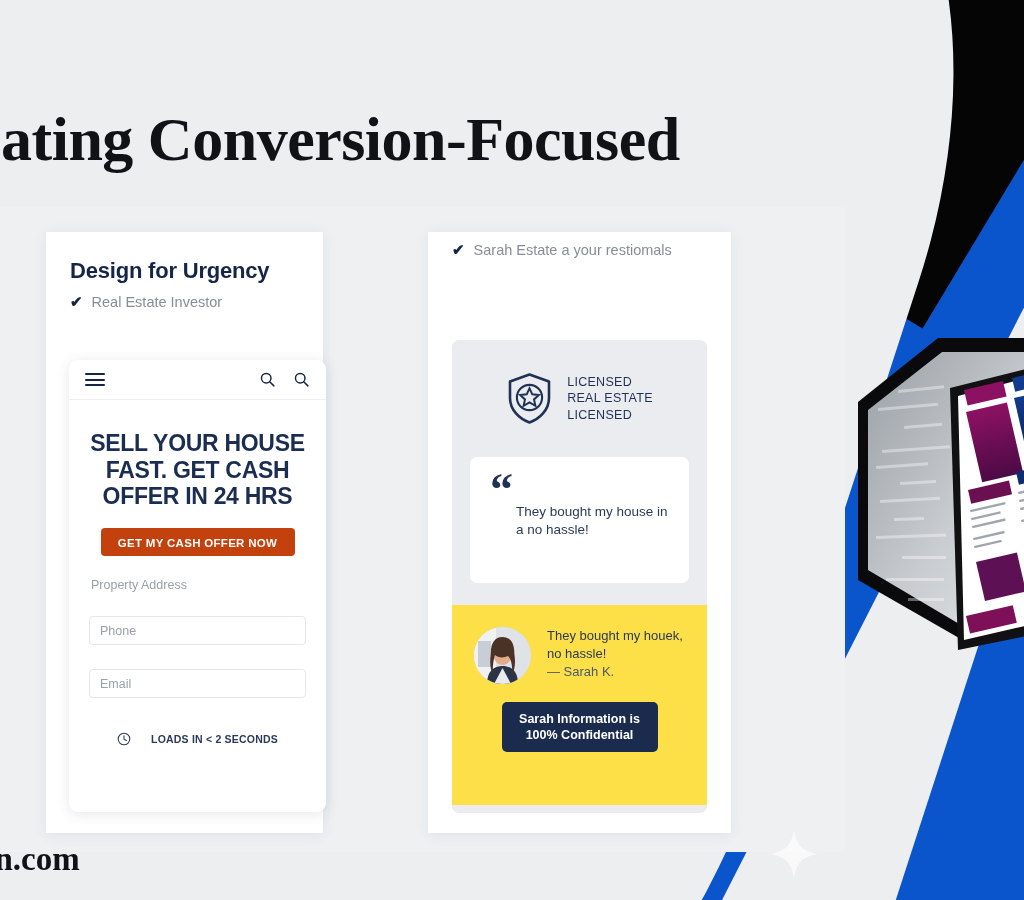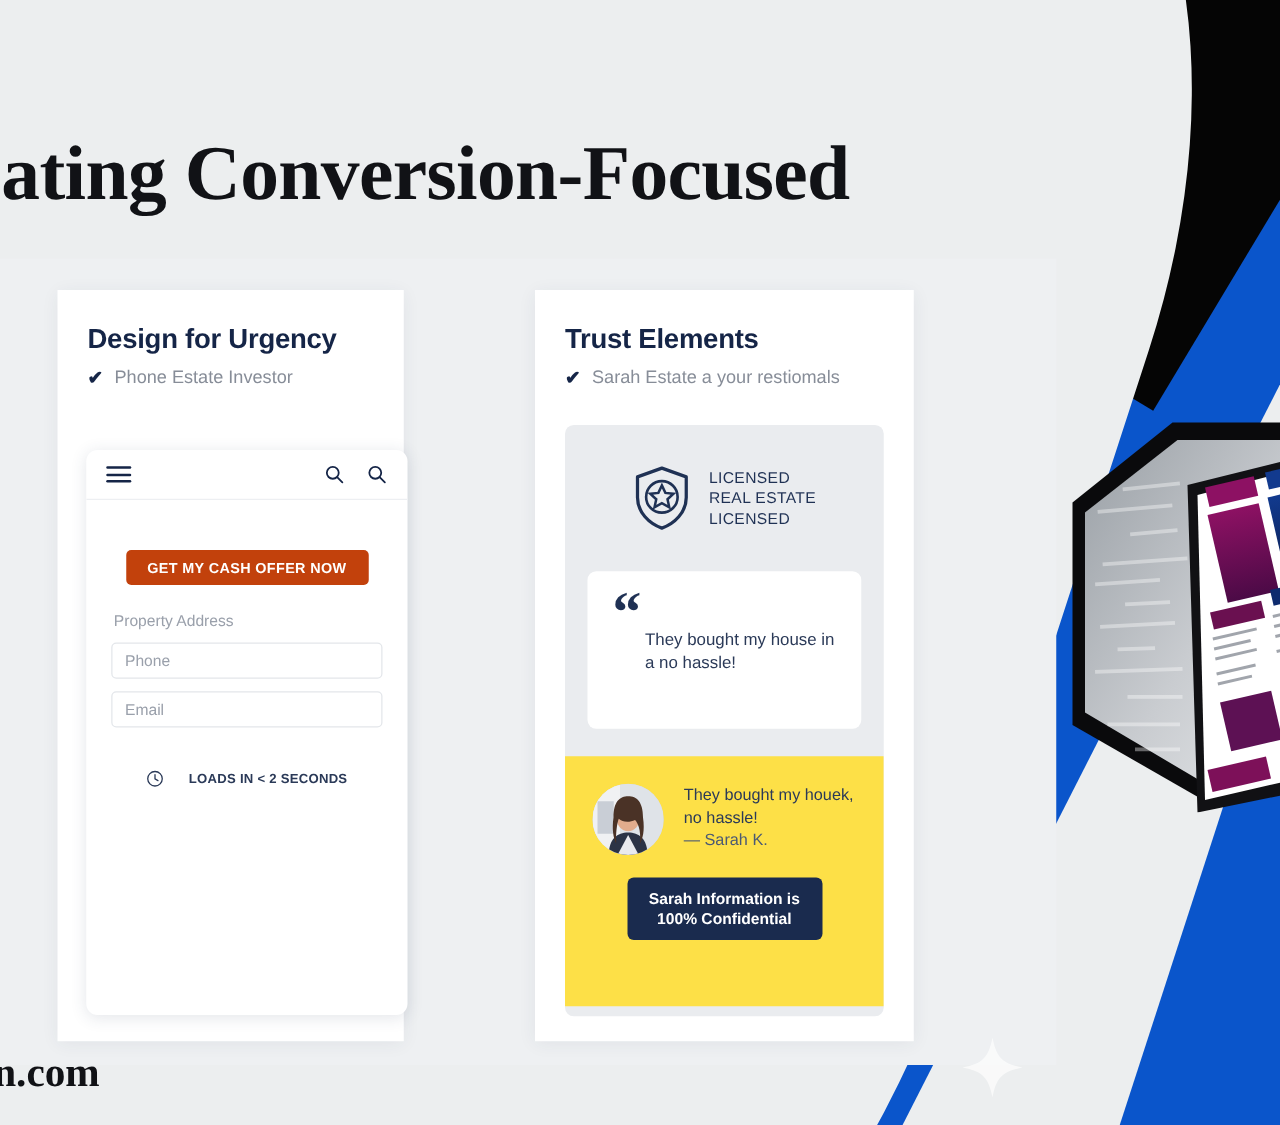--- a/index.html
+++ b/index.html
@@ -181,21 +181,21 @@
     font-family: "Liberation Sans", sans-serif;
   }
   .field-label {
     margin: 22px 0 0 2px;
     font-size: 12.5px;
     color: #9aa0ab;
   }
   .field {
     display: block;
     box-sizing: border-box;
-    margin-top: 10px;
+    margin-top: 24px;
     width: 100%; height: 29px;
     border: 1px solid #e3e6ea;
     border-radius: 4px;
     padding: 0 10px;
     font-size: 12.5px;
     color: #9aa0ab;
     font-family: "Liberation Sans", sans-serif;
     background: #fff;
   }
   .field::placeholder { color: #9aa0ab; }
@@ -311,21 +311,21 @@
   <div class="content-band"></div>
 
   <svg class="sparkle" viewBox="0 0 52 52">
     <path d="M26 2 C29 18 34 23 50 26 C34 29 29 34 26 50 C23 34 18 29 2 26 C18 23 23 18 26 2 Z" fill="#ffffff" opacity="0.9"></path>
   </svg>
 
   <div class="panel panel-left">
     <h2 class="panel-title">Design for Urgency</h2>
     <div class="panel-sub">
       <span class="check">✔</span>
-      <span>Phone Estate Investor</span>
+      <span>Real Estate Investor</span>
     </div>
 
     <div class="phone">
       <div class="phone-bar">
         <div class="burger">
           <span></span>
             <span></span>
             <span></span>
         </div>
         <div class="bar-icons">
@@ -334,41 +334,41 @@
             <line x1="12.6" y1="12.6" x2="17.5" y2="17.5" stroke="#152547" stroke-width="1.7" stroke-linecap="round"></line>
           </svg>
           <svg width="17" height="17" viewBox="0 0 20 20">
             <circle cx="8.5" cy="8.5" r="5.6" fill="none" stroke="#152547" stroke-width="1.7"></circle>
             <line x1="12.6" y1="12.6" x2="17.5" y2="17.5" stroke="#152547" stroke-width="1.7" stroke-linecap="round"></line>
           </svg>
         </div>
       </div>
 
       <div class="phone-body">
+        <div class="phone-headline">SELL YOUR HOUSE FAST. GET CASH OFFER IN 24 HRS</div>
 
         <button class="cta">GET MY CASH OFFER NOW</button>
 
         <div class="field-label">Property Address</div>
 
         <input class="field" type="text" placeholder="Phone" style="">
         <input class="field" type="text" placeholder="Email" style="">
 
         <div class="loads">
           <svg width="14" height="14" viewBox="0 0 20 20">
             <circle cx="10" cy="10" r="8.3" fill="none" stroke="#2b3a58" stroke-width="1.5"></circle>
             <path d="M10 5.3 V10.2 L13.4 12.1" fill="none" stroke="#2b3a58" stroke-width="1.5" stroke-linecap="round"></path>
           </svg>
           <span>LOADS IN &lt; 2 SECONDS</span>
         </div>
       </div>
     </div>
   </div>
 
   <div class="panel panel-right">
-    <h2 class="panel-title">Trust Elements</h2>
     <div class="panel-sub">
       <span class="check">✔</span>
       <span>Sarah Estate a your restiomals</span>
     </div>
 
     <div class="trust-screen">
 
       <div class="badge-row">
         <svg width="47" height="53" viewBox="0 0 47 53">
           <path d="M23.5 2.5 L43 9.5 V26 C43 38 33.5 47 23.5 50.5 C13.5 47 4 38 4 26 V9.5 Z" fill="none" stroke="#1f3154" stroke-width="2.6" stroke-linejoin="round"></path>

